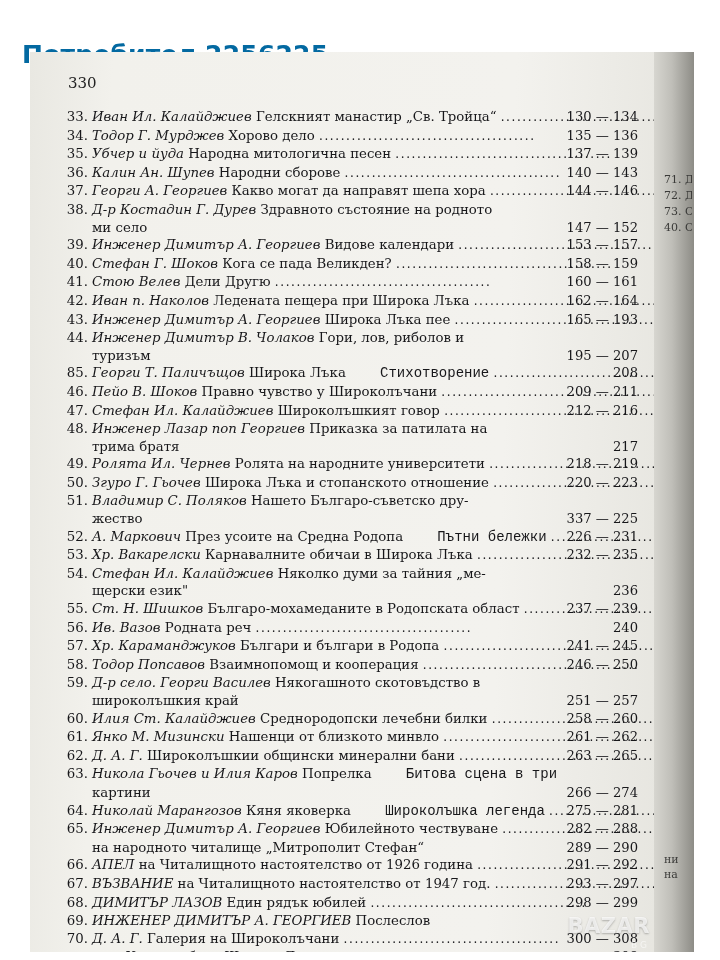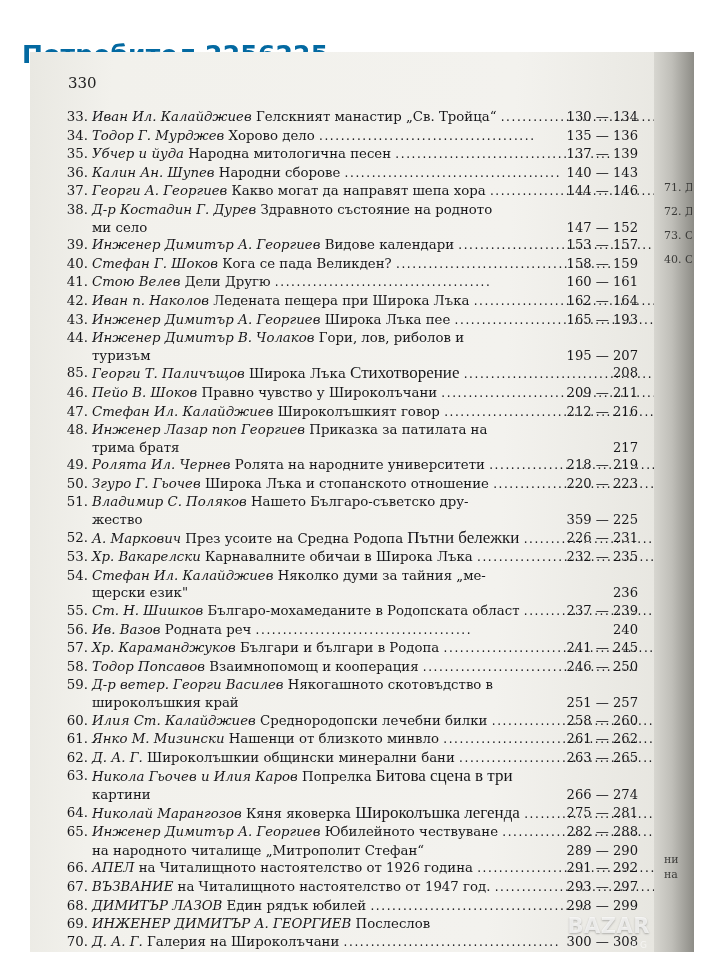--- a/index.html
+++ b/index.html
@@ -74,21 +74,21 @@
     position: absolute;
     right: 2px;
     top: 120px;
     width: 28px;
     font-size: 11px;
     color: #3a3a38;
     font-family: "DejaVu Serif", serif;
     line-height: 16px;
     text-align: left;
   }
-  .right-col div { white-space: nowrap; overflow: hidden; margin-top: 8px; }
+  .right-col div { white-space: nowrap; overflow: hidden; }
   .right-bottom {
     position: absolute;
     right: 2px;
     bottom: 70px;
     width: 28px;
     font-size: 11px;
     color: #3a3a38;
     font-family: "DejaVu Serif", serif;
     line-height: 15px;
   }
@@ -132,22 +132,23 @@
     white-space: nowrap;
   }
   .author {
     font-style: italic;
     font-family: "DejaVu Serif", serif;
   }
   .title {
     font-family: "DejaVu Serif", serif;
   }
   .subtitle {
-    font-family: Liberation Serif, serif;
-    font-size: 17px;
+    font-family: Liberation Mono, monospace;
+    font-size: 14px;
+    margin-left: 30px;
   }
   .dots {
     display: inline-block;
     letter-spacing: 1.6px;
     color: #17171a;
     font-size: 12px;
   }
   .pages {
     position: absolute;
     right: 0;
@@ -271,21 +272,21 @@
             <span class="num">49.</span>
             <span class="line"><span class="author">Ролята Ил. Чернев</span> <span class="title">Ролята на народните университети</span> <span class="dots">.....................................</span><span class="pages">218 — 219</span></span>
           </div>
           <div class="entry">
             <span class="num">50.</span>
             <span class="line"><span class="author">Згуро Г. Гьочев</span> <span class="title">Широка Лъка и стопанското отношение</span> <span class="dots">.....................................</span><span class="pages">220 — 223</span></span>
           </div>
           <div class="entry">
             <span class="num">51.</span>
             <span class="line"><span class="author">Владимир С. Поляков</span> <span class="title">Нашето Българо-съветско дру-</span></span>
-            <div class="line"><span>жество</span><span class="pages">359 — 225</span></div>
+            <div class="line"><span>жество</span><span class="pages">337 — 225</span></div>
           </div>
           <div class="entry">
             <span class="num">52.</span>
             <span class="line"><span class="author">А. Маркович</span> <span class="title">През усоите на Средна Родопа</span> <span class="subtitle">Пътни бележки</span> <span class="dots">....................................</span><span class="pages">226 — 231</span></span>
           </div>
           <div class="entry">
             <span class="num">53.</span>
             <span class="line"><span class="author">Хр. Вакарелски</span> <span class="title">Карнавалните обичаи в Широка Лъка</span> <span class="dots">.......................................</span><span class="pages">232 — 235</span></span>
           </div>
           <div class="entry">
@@ -304,21 +305,21 @@
           <div class="entry">
             <span class="num">57.</span>
             <span class="line"><span class="author">Хр. Караманджуков</span> <span class="title">Българи и българи в Родопа</span> <span class="dots">........................................</span><span class="pages">241 — 245</span></span>
           </div>
           <div class="entry">
             <span class="num">58.</span>
             <span class="line"><span class="author">Тодор Попсавов</span> <span class="title">Взаимнопомощ и кооперация</span> <span class="dots">........................................</span><span class="pages">246 — 250</span></span>
           </div>
           <div class="entry">
             <span class="num">59.</span>
-            <span class="line"><span class="author">Д-р ветер. Георги Василев</span> <span class="title">Някогашното скотовъдство в</span></span>
+            <span class="line"><span class="author">Д-р село. Георги Василев</span> <span class="title">Някогашното скотовъдство в</span></span>
             <div class="line"><span>широколъшкия край</span><span class="pages">251 — 257</span></div>
           </div>
           <div class="entry">
             <span class="num">60.</span>
             <span class="line"><span class="author">Илия Ст. Калайджиев</span> <span class="title">Среднородопски лечебни билки</span> <span class="dots">.......................................</span><span class="pages">258 — 260</span></span>
           </div>
           <div class="entry">
             <span class="num">61.</span>
             <span class="line"><span class="author">Янко М. Мизински</span> <span class="title">Нашенци от близкото минвло</span> <span class="dots">........................................</span><span class="pages">261 — 262</span></span>
           </div>

